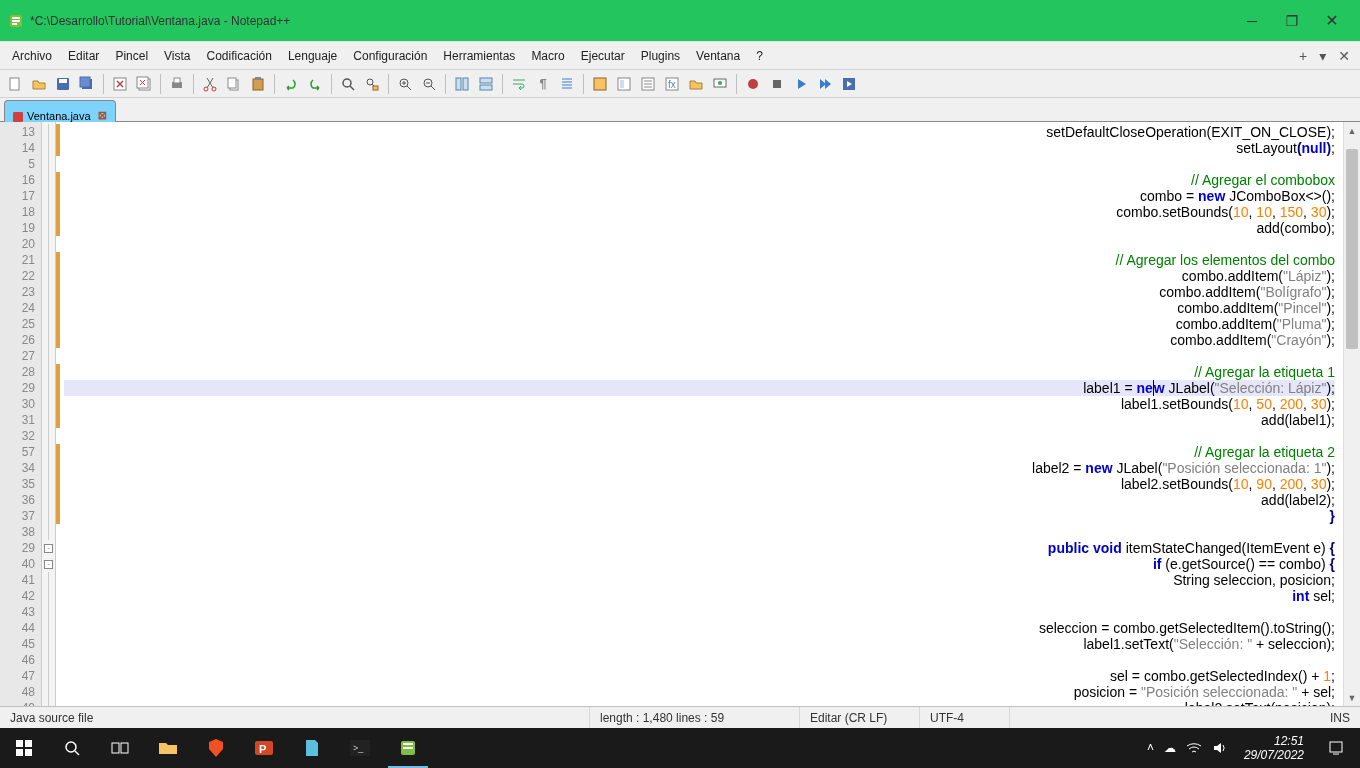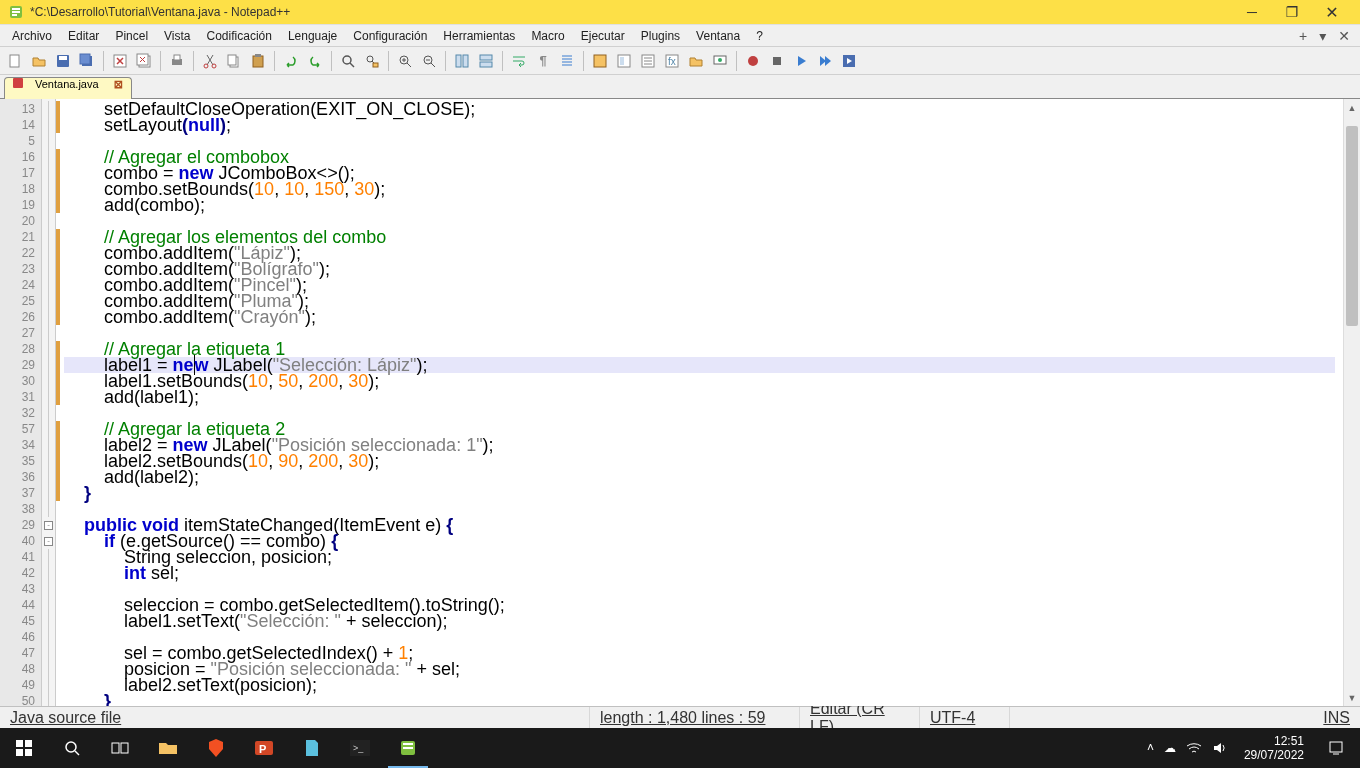--- a/index.html
+++ b/index.html
@@ -1,67 +1,67 @@
 <!DOCTYPE html>
 <html><head>
 <meta charset="utf-8">
 <style>
 * { margin: 0; padding: 0; box-sizing: border-box; font-family: "Segoe UI", Tahoma, sans-serif; }
 body { width: 1360px; height: 768px; overflow: hidden; background: #f0f0f0; display: flex; flex-direction: column; }
-.titlebar { height: 25px; background: #fde047; display: flex; align-items: center; padding: 0 8px; font-size: 12px; color: #333; border-bottom: 1px solid #e0e0e0; }
+.titlebar { height: 42px; background: #22c55e; display: flex; align-items: center; padding: 0 8px; font-size: 12px; color: #333; border-bottom: 1px solid #e0e0e0; }
 .titlebar .icon { width: 16px; height: 16px; margin-right: 6px; display:flex;align-items:center;justify-content:center;}
 .titlebar .spacer { flex: 1; }
 .titlebar .winbtn { width: 40px; height: 28px; display: flex; align-items: center; justify-content: center; font-size: 14px; color: #333; }
 .titlebar .winbtn.close { font-size: 16px; }
-.menubar { height: 22px; background: #f0f0f0; display: flex; align-items: center; padding: 0 4px; font-size: 12px; border-bottom: 1px solid #d0d0d0; }
+.menubar { height: 28px; background: #f0f0f0; display: flex; align-items: center; padding: 0 4px; font-size: 12px; border-bottom: 1px solid #d0d0d0; }
 .menubar .mitem { padding: 2px 8px; color: #222; cursor: default; }
 .menubar .spacer { flex:1; }
 .menubar .rbtn { padding: 2px 6px; color:#555; font-size:14px;}
 .toolbar { height: 28px; background: #f0f0f0; display: flex; align-items: center; padding: 2px 4px; gap: 2px; border-bottom: 1px solid #d0d0d0; }
 .toolbar .tbtn { width: 22px; height: 22px; display: flex; align-items: center; justify-content: center; font-size: 13px; border: 1px solid transparent; border-radius:2px;}
 .toolbar .sep { width: 1px; height: 20px; background: #c0c0c0; margin: 0 3px; }
 .tabbar { height: 24px; background: #f0f0f0; display: flex; align-items: flex-end; padding: 0 4px; border-bottom: 1px solid #888; }
-.tab { height: 22px; background: #fef9c3; border: 1px solid #888; border-bottom: none; border-top-left-radius: 4px; border-top-right-radius: 4px; padding: 0 8px; display: flex; align-items: flex-start; font-size: 11px; gap: 12px; position:relative; top:1px;}
+.tab { height: 22px; background: #7dd3fc; border: 1px solid #888; border-bottom: none; border-top-left-radius: 4px; border-top-right-radius: 4px; padding: 0 8px; display: flex; align-items: flex-end; font-size: 11px; gap: 4px; position:relative; top:1px;}
 .tab .disk { width:10px; height:10px; background:#d04040; border-radius:1px; display:inline-block;}
 .tab .x { color:#b05020; font-weight:bold; font-size:11px; margin-left:3px;}
 .editor-wrap { flex: 1; display: flex; background: #fff; overflow: hidden; position:relative; }
 .gutter { width: 42px; background: #e8e8e8; color: #888; font-family: Consolas, "Courier New", monospace; font-size: 12px; text-align: right; padding: 2px 6px 2px 2px; border-right: 1px solid #ccc; line-height: 16px; user-select:none;}
 .gutter div { height: 16px; }
 .foldcol { width: 14px; background:#f4f4f4; border-right:1px solid #ccc; font-family:Consolas,monospace; font-size:10px; color:#888; line-height:16px; padding-top:2px;}
 .foldcol div { height:16px; display:flex; align-items:center; justify-content:center;}
 .foldcol .box { width:9px;height:9px;border:1px solid #888;display:flex;align-items:center;justify-content:center;font-size:8px;line-height:8px;background:#fff;}
 .foldcol .pipe { width:1px; height:16px; background:#ccc;}
 .changebar { width:4px; background:#fff; line-height:16px; padding-top:2px;}
 .changebar div{height:16px;}
 .changebar .m{background:#e0a040;}
-.code { flex: 1; font-family: Consolas, "Courier New", monospace; font-size: 18px; line-height: 16px; padding: 2px 8px 2px 4px; white-space: pre; color: #000; position: relative; }
+.code { flex: 1; font-family: Consolas, "Courier New", monospace; font-size: 14px; line-height: 16px; padding: 2px 8px 2px 4px; white-space: pre; color: #000; position: relative; text-align: right; }
 .code .line { height: 16px; }
 .code .line.hl { background: #e6e6fa; }
 .kw { color: #0000cc; font-weight: bold; }
 .fn { color: #000; }
 .cm { color: #008000; }
 .str { color: #808080; }
 .num { color: #ff8000; }
 .op { color:#000080; font-weight:bold;}
 .cursor { border-left: 1px solid #000; animation: blink 1s steps(1) infinite; }
 .scrollbar-v { width:17px; background:#f0f0f0; border-left:1px solid #ddd; display:flex; flex-direction:column;}
 .scrollbar-v .arrow{height:17px;display:flex;align-items:center;justify-content:center;font-size:9px;color:#666;}
 .scrollbar-v .track{flex:1;position:relative;}
 .scrollbar-v .thumb{position:absolute;left:2px;right:2px;top:10px;height:200px;background:#c0c0c0;border-radius:2px;}
-.statusbar { height: 22px; background: #f0f0f0; border-top: 1px solid #c0c0c0; display: flex; align-items: center; font-size: 16px; color: #333; text-decoration: underline; }
+.statusbar { height: 22px; background: #f0f0f0; border-top: 1px solid #c0c0c0; display: flex; align-items: center; font-size: 12px; color: #333; }
 .statusbar .cell { padding: 0 10px; border-right: 1px solid #d8d8d8; height:100%; display:flex; align-items:center;}
 .statusbar .cell.first{flex:0 0 590px; border-right:1px solid #d8d8d8;}
 .statusbar .spacer{flex:1;}
 .taskbar { height: 40px; background: #1a1a1a; display: flex; align-items: center; color: #fff; }
 .taskbar .tbitem { width: 48px; height: 40px; display: flex; align-items: center; justify-content: center; font-size: 16px; }
 .taskbar .tbitem.app { position:relative;}
 .taskbar .tbitem.app.active::after{content:"";position:absolute;bottom:0;left:4px;right:4px;height:2px;background:#76b9ed;}
 .taskbar .spacer { flex: 1; }
 .taskbar .tray { display: flex; align-items: center; gap: 10px; padding: 0 10px; font-size: 12px; }
-.taskbar .clock { text-align: right; line-height: 14px; font-size:12px; padding:0 8px;}
+.taskbar .clock { text-align: right; line-height: 14px; font-size:12px; padding:0 8px;font-style:italic;}
 @keyframes blink { 50% { border-color: transparent; } }
 svg{display:block;}
 </style>
 </head>
 <body>
 
 <div class="titlebar">
   <span class="icon">
     <svg width="14" height="14">
         <rect x="1" y="1" width="12" height="12" fill="#7fbf3f" rx="2"></rect>

